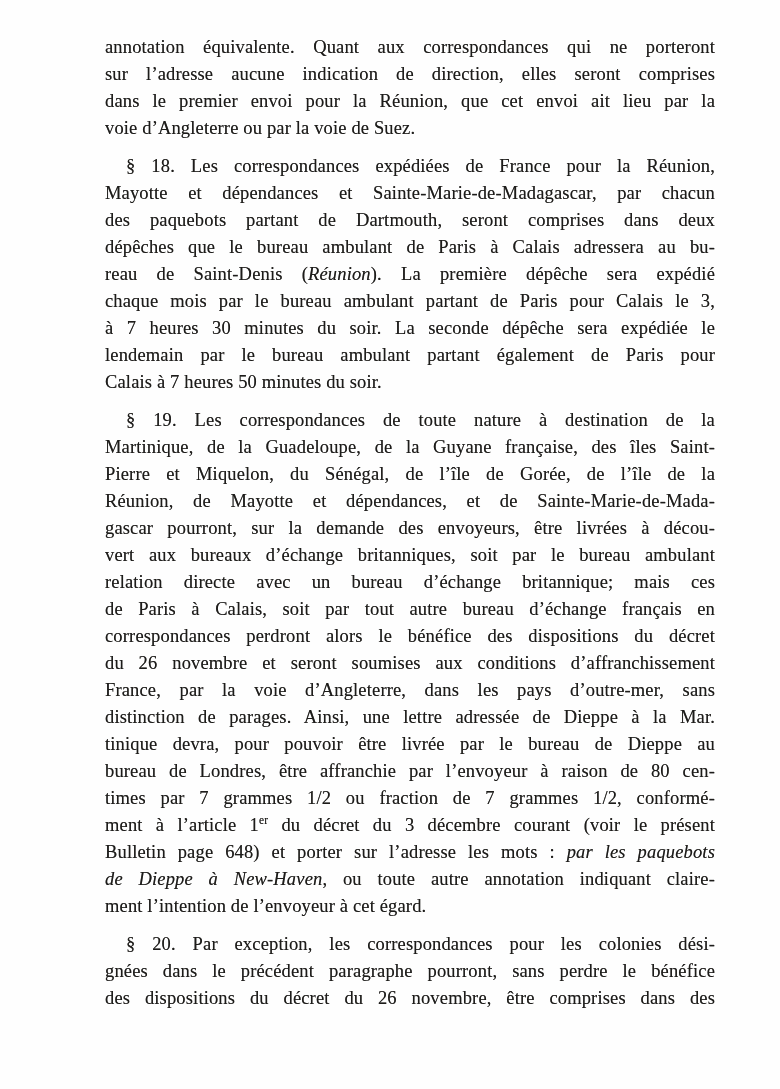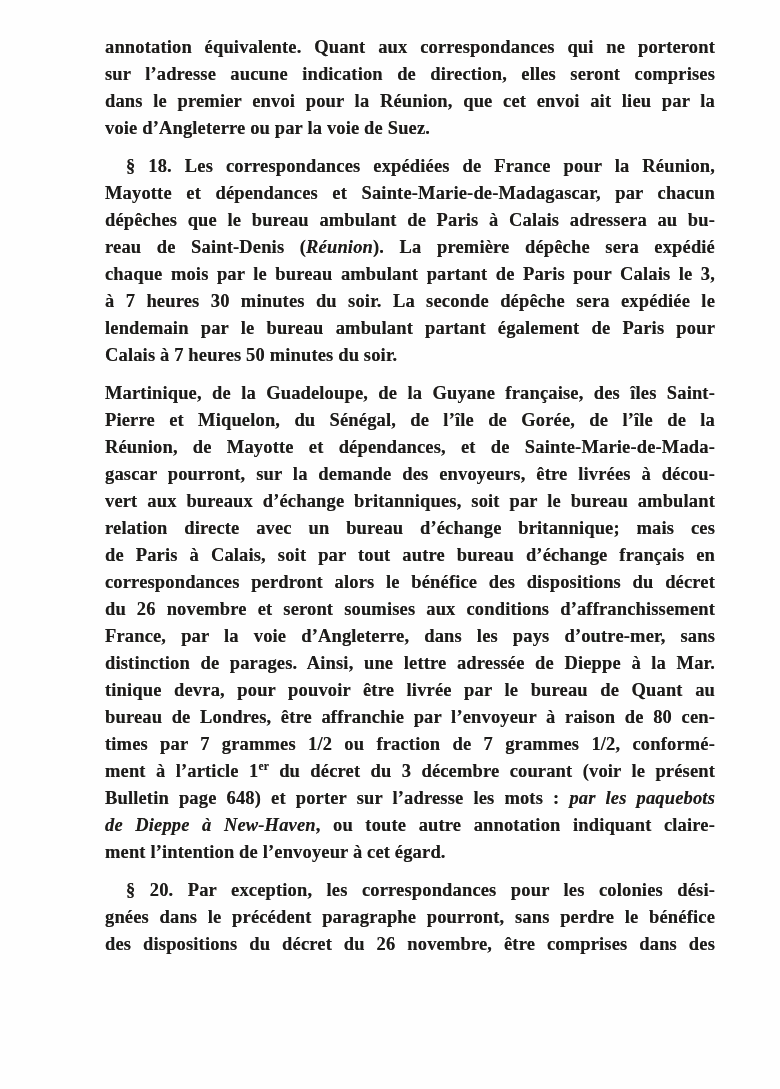--- a/index.html
+++ b/index.html
@@ -14,21 +14,20 @@
     background: #fefefe;
     overflow: hidden;
     font-family: "Liberation Serif", "DejaVu Serif", serif;
   }
   .textblock {
     position: absolute;
     left: 105px;
     top: 34px;
     width: 610px;
     color: #1d1c1a;
-    font-weight: bold;
   }
   .para { margin: 0; }
   .para + .para { margin-top: 11px; }
   .line {
     font-size: 18.5px;
     line-height: 27px;
     letter-spacing: 0.15px;
     text-align: justify;
     text-align-last: justify;
     text-shadow: 0 0 0.45px rgba(20,18,16,0.55);
@@ -50,40 +49,42 @@
   <div class="textblock" id="textblock">
       <div class="para">
         <div class="line"><span>annotation équivalente. Quant aux correspondances qui ne porteront</span></div>
         <div class="line"><span>sur l’adresse aucune indication de direction, elles seront comprises</span></div>
         <div class="line"><span>dans le premier envoi pour la Réunion, que cet envoi ait lieu par la</span></div>
         <div class="line last"><span>voie d’Angleterre ou par la voie de Suez.</span></div>
       </div>
       <div class="para">
         <div class="line first-indent"><span>§ 18. Les correspondances expédiées de France pour la Réunion,</span></div>
         <div class="line"><span>Mayotte et dépendances et Sainte-Marie-de-Madagascar, par chacun</span></div>
+        <div class="line"><span>des paquebots partant de Dartmouth, seront comprises dans deux</span></div>
         <div class="line"><span>dépêches que le bureau ambulant de Paris à Calais adressera au bu-</span></div>
         <div class="line"><span>reau de Saint-Denis (</span><span class="it">Réunion</span><span>). La première dépêche sera expédié</span></div>
         <div class="line"><span>chaque mois par le bureau ambulant partant de Paris pour Calais le 3,</span></div>
         <div class="line"><span>à 7 heures 30 minutes du soir. La seconde dépêche sera expédiée le</span></div>
         <div class="line"><span>lendemain par le bureau ambulant partant également de Paris pour</span></div>
         <div class="line last"><span>Calais à 7 heures 50 minutes du soir.</span></div>
       </div>
       <div class="para">
+        <div class="line first-indent"><span>§ 19. Les correspondances de toute nature à destination de la</span></div>
         <div class="line"><span>Martinique, de la Guadeloupe, de la Guyane française, des îles Saint-</span></div>
         <div class="line"><span>Pierre et Miquelon, du Sénégal, de l’île de Gorée, de l’île de la</span></div>
         <div class="line"><span>Réunion, de Mayotte et dépendances, et de Sainte-Marie-de-Mada-</span></div>
         <div class="line"><span>gascar pourront, sur la demande des envoyeurs, être livrées à décou-</span></div>
         <div class="line"><span>vert aux bureaux d’échange britanniques, soit par le bureau ambulant</span></div>
         <div class="line"><span>relation directe avec un bureau d’échange britannique; mais ces</span></div>
         <div class="line"><span>de Paris à Calais, soit par tout autre bureau d’échange français en</span></div>
         <div class="line"><span>correspondances perdront alors le bénéfice des dispositions du décret</span></div>
         <div class="line"><span>du 26 novembre et seront soumises aux conditions d’affranchissement</span></div>
         <div class="line"><span>France, par la voie d’Angleterre, dans les pays d’outre-mer, sans</span></div>
         <div class="line"><span>distinction de parages. Ainsi, une lettre adressée de Dieppe à la Mar.</span></div>
-        <div class="line"><span>tinique devra, pour pouvoir être livrée par le bureau de Quant au</span></div>
+        <div class="line"><span>tinique devra, pour pouvoir être livrée par le bureau de Dieppe au</span></div>
         <div class="line"><span>bureau de Londres, être affranchie par l’envoyeur à raison de 80 cen-</span></div>
         <div class="line"><span>times par 7 grammes 1/2 ou fraction de 7 grammes 1/2, conformé-</span></div>
         <div class="line"><span>ment à l’article 1</span><span class="sup">er</span><span> du décret du 3 décembre courant (voir le présent</span></div>
         <div class="line"><span>Bulletin page 648) et porter sur l’adresse les mots : </span><span class="it">par les paquebots</span></div>
         <div class="line"><span class="it">de Dieppe à New-Haven</span><span>, ou toute autre annotation indiquant claire-</span></div>
         <div class="line last"><span>ment l’intention de l’envoyeur à cet égard.</span></div>
       </div>
       <div class="para">
         <div class="line first-indent"><span>§ 20. Par exception, les correspondances pour les colonies dési-</span></div>
         <div class="line"><span>gnées dans le précédent paragraphe pourront, sans perdre le bénéfice</span></div>

